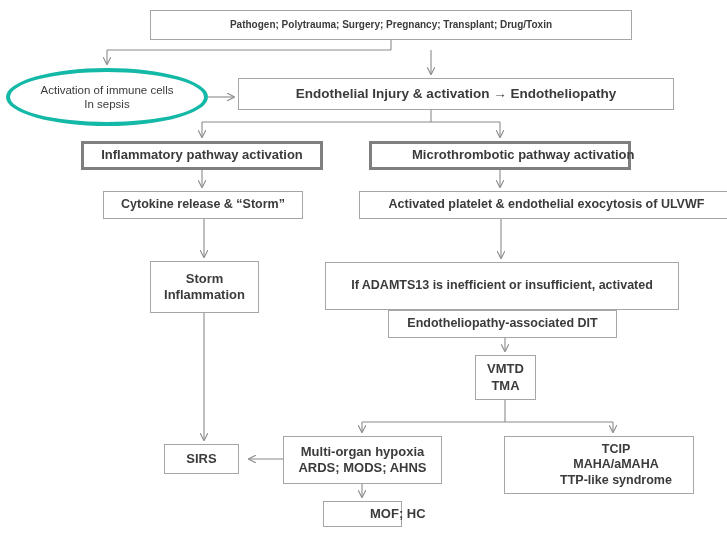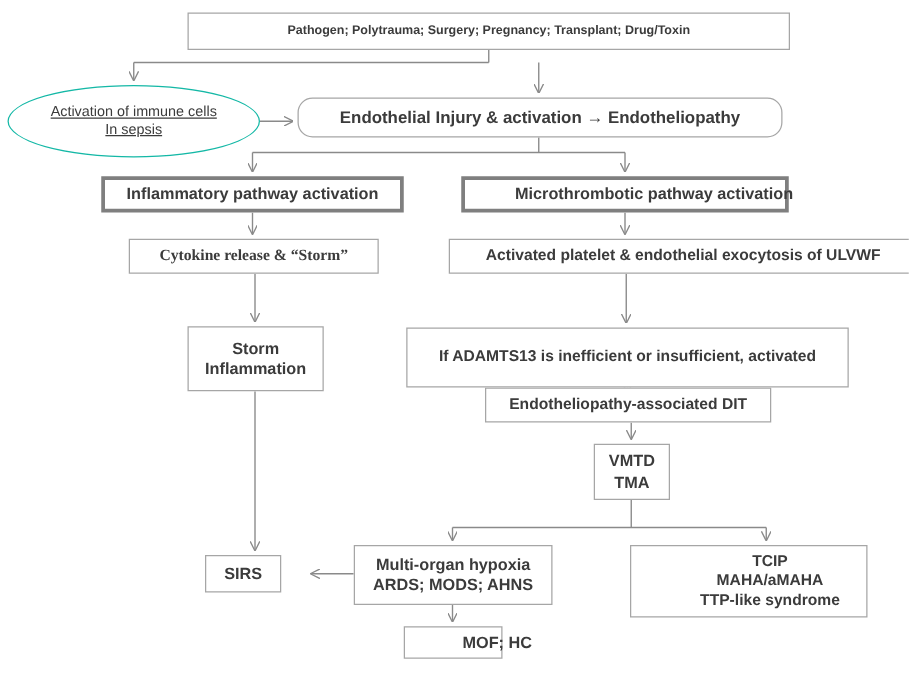--- a/index.html
+++ b/index.html
@@ -39,25 +39,24 @@
     line-height: 1.25;
     background: #ffffff;
   }
   .node.box {
     border: 1px solid #a6a6a6;
   }
   .node.box-thick {
     border: 3px solid #7f7f7f;
   }
   .node.ellipse {
-    border: 1px solid #14b8a6;
+    border: 4px solid #14b8a6;
     border-radius: 50%;
     font-weight: normal;
     font-size: 11.5px;
-    text-decoration: underline;
   }
   .node .lines {
     display: block;
     width: 100%;
     padding: 0 6px;
     box-sizing: border-box;
   }
   .node .lines span {
     display: block;
     white-space: nowrap;
@@ -117,36 +116,36 @@
         <span class="lines">
           <span>Pathogen; Polytrauma; Surgery; Pregnancy; Transplant; Drug/Toxin</span>
         </span>
       </div>
       <div class="node ellipse" style="left: 6px; top: 68px; width: 202px; height: 58px; font-size: 11.5px;">
         <span class="lines">
           <span>Activation of immune cells</span>
           <span>In sepsis</span>
         </span>
       </div>
-      <div class="node box" style="left: 238px; top: 78px; width: 388px; height: 32px; font-size: 13.5px; border-radius: 12px;">
+      <div class="node box" style="left: 238px; top: 78px; width: 436px; height: 32px; font-size: 13.5px;">
         <span class="lines">
           <span>Endothelial Injury &amp; activation → Endotheliopathy</span>
         </span>
       </div>
       <div class="node box-thick" style="left: 81px; top: 141px; width: 242px; height: 29px; font-size: 13px;">
         <span class="lines">
           <span>Inflammatory pathway activation</span>
         </span>
       </div>
       <div class="node box-thick" style="left: 369px; top: 141px; width: 262px; height: 29px; font-size: 13px; padding-left: 34px;">
         <span class="lines">
           <span>Microthrombotic pathway activation</span>
         </span>
       </div>
-      <div class="node box" style="left: 103px; top: 191px; width: 200px; height: 28px; font-size: 12.5px; font-family: Liberation Serif, serif;">
+      <div class="node box" style="left: 103px; top: 191px; width: 200px; height: 28px; font-size: 12.5px;">
         <span class="lines">
           <span>Cytokine release &amp; “Storm”</span>
         </span>
       </div>
       <div class="node box" style="left: 314px; top: 191px; width: 375px; height: 28px; font-size: 12.5px; margin-left: 45px;">
         <span class="lines">
           <span>Activated platelet &amp; endothelial exocytosis of ULVWF</span>
         </span>
       </div>
       <div class="node box" style="left: 150px; top: 261px; width: 109px; height: 52px; font-size: 13px;">
@@ -164,21 +163,21 @@
         <span class="lines">
           <span>Endotheliopathy-associated DIT</span>
         </span>
       </div>
       <div class="node box" style="left: 475px; top: 355px; width: 61px; height: 45px; font-size: 13px;">
         <span class="lines">
           <span>VMTD</span>
           <span>TMA</span>
         </span>
       </div>
-      <div class="node box" style="left: 164px; top: 444px; width: 61px; height: 30px; font-size: 13px;">
+      <div class="node box" style="left: 164px; top: 444px; width: 75px; height: 30px; font-size: 13px;">
         <span class="lines">
           <span>SIRS</span>
         </span>
       </div>
       <div class="node box" style="left: 283px; top: 436px; width: 159px; height: 48px; font-size: 13px;">
         <span class="lines">
           <span>Multi-organ hypoxia</span>
           <span>ARDS; MODS; AHNS</span>
         </span>
       </div>

